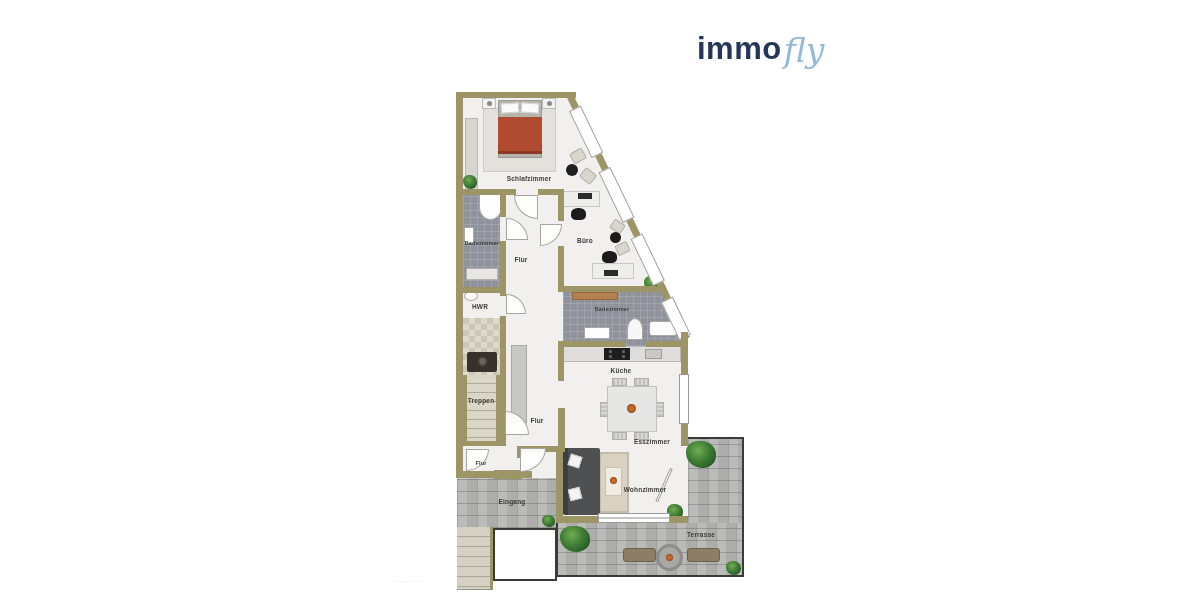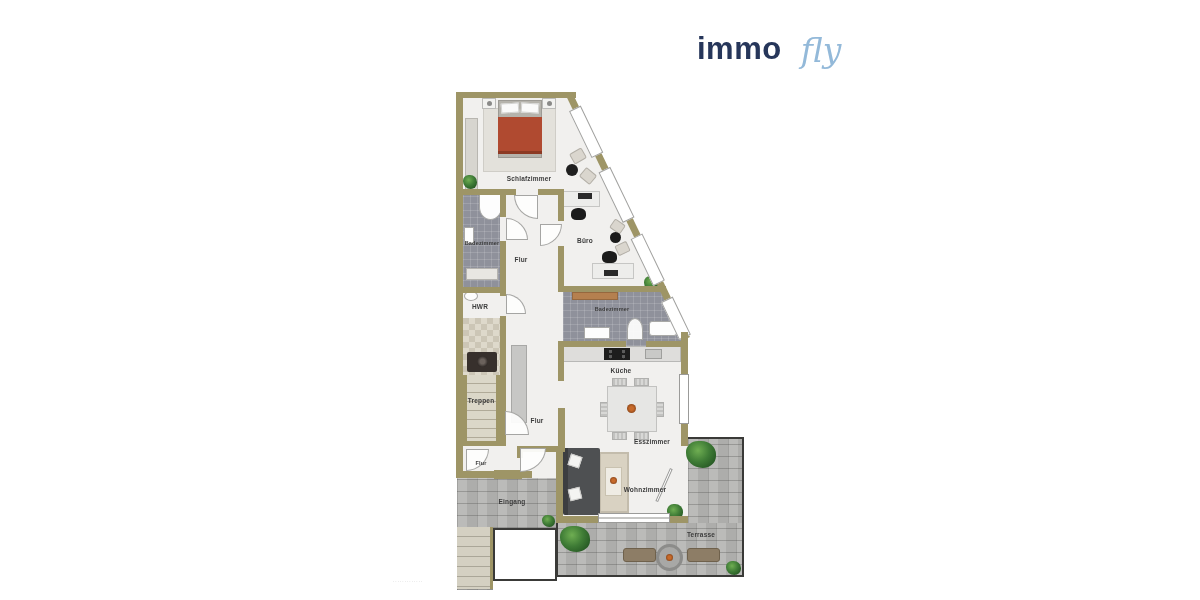--- a/index.html
+++ b/index.html
@@ -5,21 +5,21 @@
   html,body{margin:0;padding:0;background:#fff;}
   .stage{position:relative;width:1200px;height:600px;background:#ffffff;overflow:hidden;
          font-family:"Liberation Sans",sans-serif;}
   .abs{position:absolute;}
 
   
   .logo{position:absolute;left:697px;top:28px;white-space:nowrap;}
   .logo-immo{font-family:"Liberation Sans",sans-serif;font-weight:700;font-size:31px;
              color:#26365a;letter-spacing:.5px;}
   .logo-fly{font-family:"DejaVu Serif",serif;font-style:italic;font-size:33px;
-            color:#93b9d9;margin-left:19px;display:inline-block;transform:translateY(3px);}
+            color:#93b9d9;margin-left:2px;display:inline-block;transform:translateY(3px);}
 
   
   .wall{position:absolute;background:#9e9566;z-index:30;}
   .floor{position:absolute;background:#f1f0ee;z-index:10;}
   .tile{position:absolute;background:#8f919b;z-index:11;
         background-image:
           repeating-linear-gradient(0deg,rgba(255,255,255,.14) 0 1px,transparent 1px 7px),
           repeating-linear-gradient(90deg,rgba(255,255,255,.14) 0 1px,transparent 1px 7px);}
   .stone{position:absolute;background-color:#b6b6b4;z-index:5;
         background-image:

